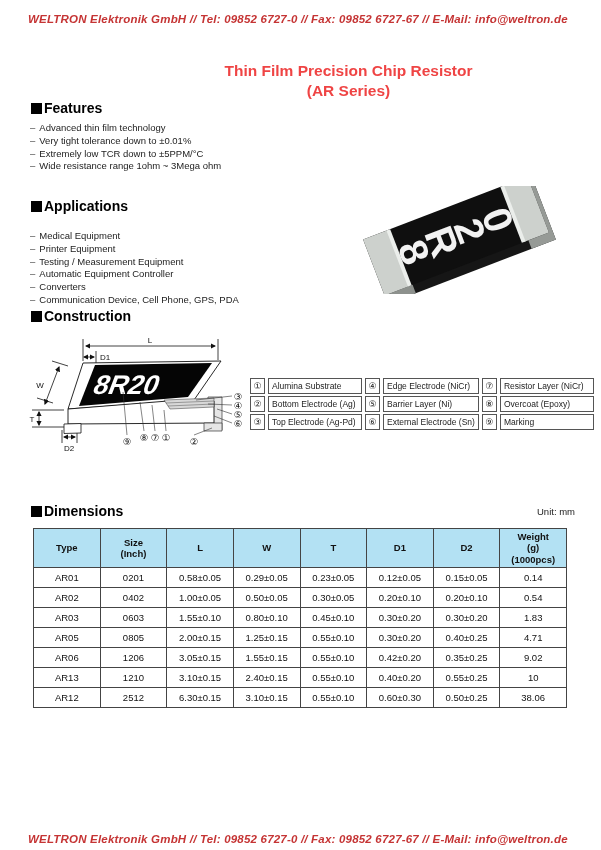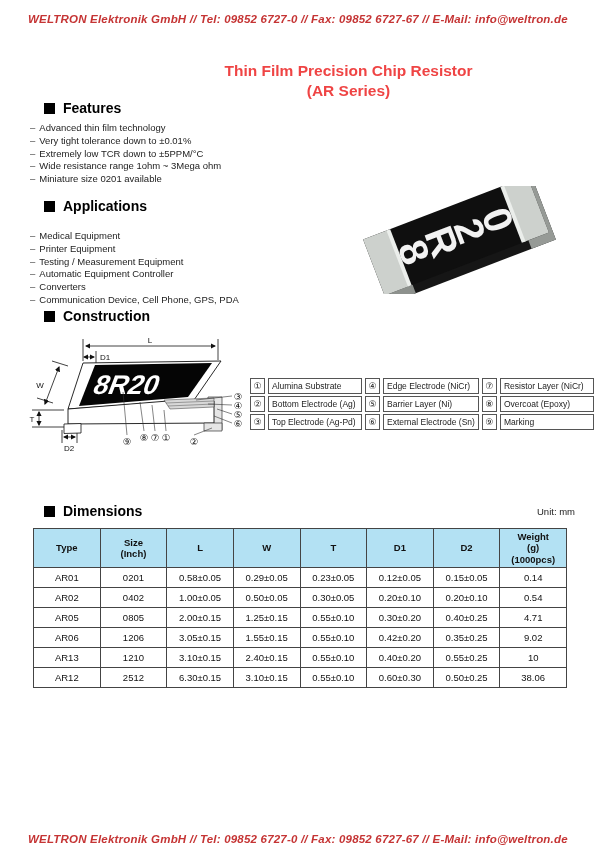--- a/index.html
+++ b/index.html
@@ -12,21 +12,21 @@
     color:var(--accent-red,#c53434); font-weight:bold; font-style:italic;
     font-size:11.5px; letter-spacing:0.2px; white-space:nowrap;
   }
   .doc-header { top:13px; }
   .doc-footer { top:833px; }
   .title {
     position:absolute; top:61px; left:0; width:100%; text-align:center;
     font-size:15.5px; font-weight:bold; line-height:1.3; color:#ef4444;margin-left:48px;
   }
   .sec-h {
-    position:absolute; left:44px; display:flex; align-items:center; gap:8px;
+    position:absolute; left:31px; display:flex; align-items:center; gap:2px;
     font-size:14px; font-weight:bold; color:#000;
   }
   .sq { width:11px; height:11px; background:#000; display:inline-block; flex:0 0 auto; }
   .blist {
     position:absolute; left:30px; margin:0; padding:0; list-style:none;
     font-size:9.5px; color:#222;
   }
   .blist li { line-height:12.8px; white-space:nowrap; }
   .dash { margin-right:4px; color:#444; }
   .photo-wrap { position:absolute; left:338px; top:186px; width:232px; height:108px; }
@@ -65,21 +65,20 @@
 
   <div class="sec-h" style="top:100px;">
     <span class="sq"></span>
     <span>Features</span>
   </div>
   <ul class="blist" style="top:122px;">
     <li><span class="dash">–</span><span>Advanced thin film technology</span></li>
     <li><span class="dash">–</span><span>Very tight tolerance down to ±0.01%</span></li>
     <li><span class="dash">–</span><span>Extremely low TCR down to ±5PPM/°C</span></li>
     <li><span class="dash">–</span><span>Wide resistance range 1ohm ~ 3Mega ohm</span></li>
-    <li><span class="dash">–</span><span>Miniature size 0201 available</span></li>
   </ul>
 
   <div class="sec-h" style="top:198px;">
     <span class="sq"></span>
     <span>Applications</span>
   </div>
   <ul class="blist" style="top:230px;">
     <li><span class="dash">–</span><span>Medical Equipment</span></li>
     <li><span class="dash">–</span><span>Printer Equipment</span></li>
     <li><span class="dash">–</span><span>Testing / Measurement Equipment</span></li>
@@ -254,20 +253,30 @@
           <td>AR02</td>
           <td>0402</td>
           <td>1.00±0.05</td>
           <td>0.50±0.05</td>
           <td>0.30±0.05</td>
           <td>0.20±0.10</td>
           <td>0.20±0.10</td>
           <td>0.54</td>
         </tr>
         <tr>
+          <td>AR03</td>
+          <td>0603</td>
+          <td>1.55±0.10</td>
+          <td>0.80±0.10</td>
+          <td>0.45±0.10</td>
+          <td>0.30±0.20</td>
+          <td>0.30±0.20</td>
+          <td>1.83</td>
+        </tr>
+        <tr>
           <td>AR05</td>
           <td>0805</td>
           <td>2.00±0.15</td>
           <td>1.25±0.15</td>
           <td>0.55±0.10</td>
           <td>0.30±0.20</td>
           <td>0.40±0.25</td>
           <td>4.71</td>
         </tr>
         <tr>

